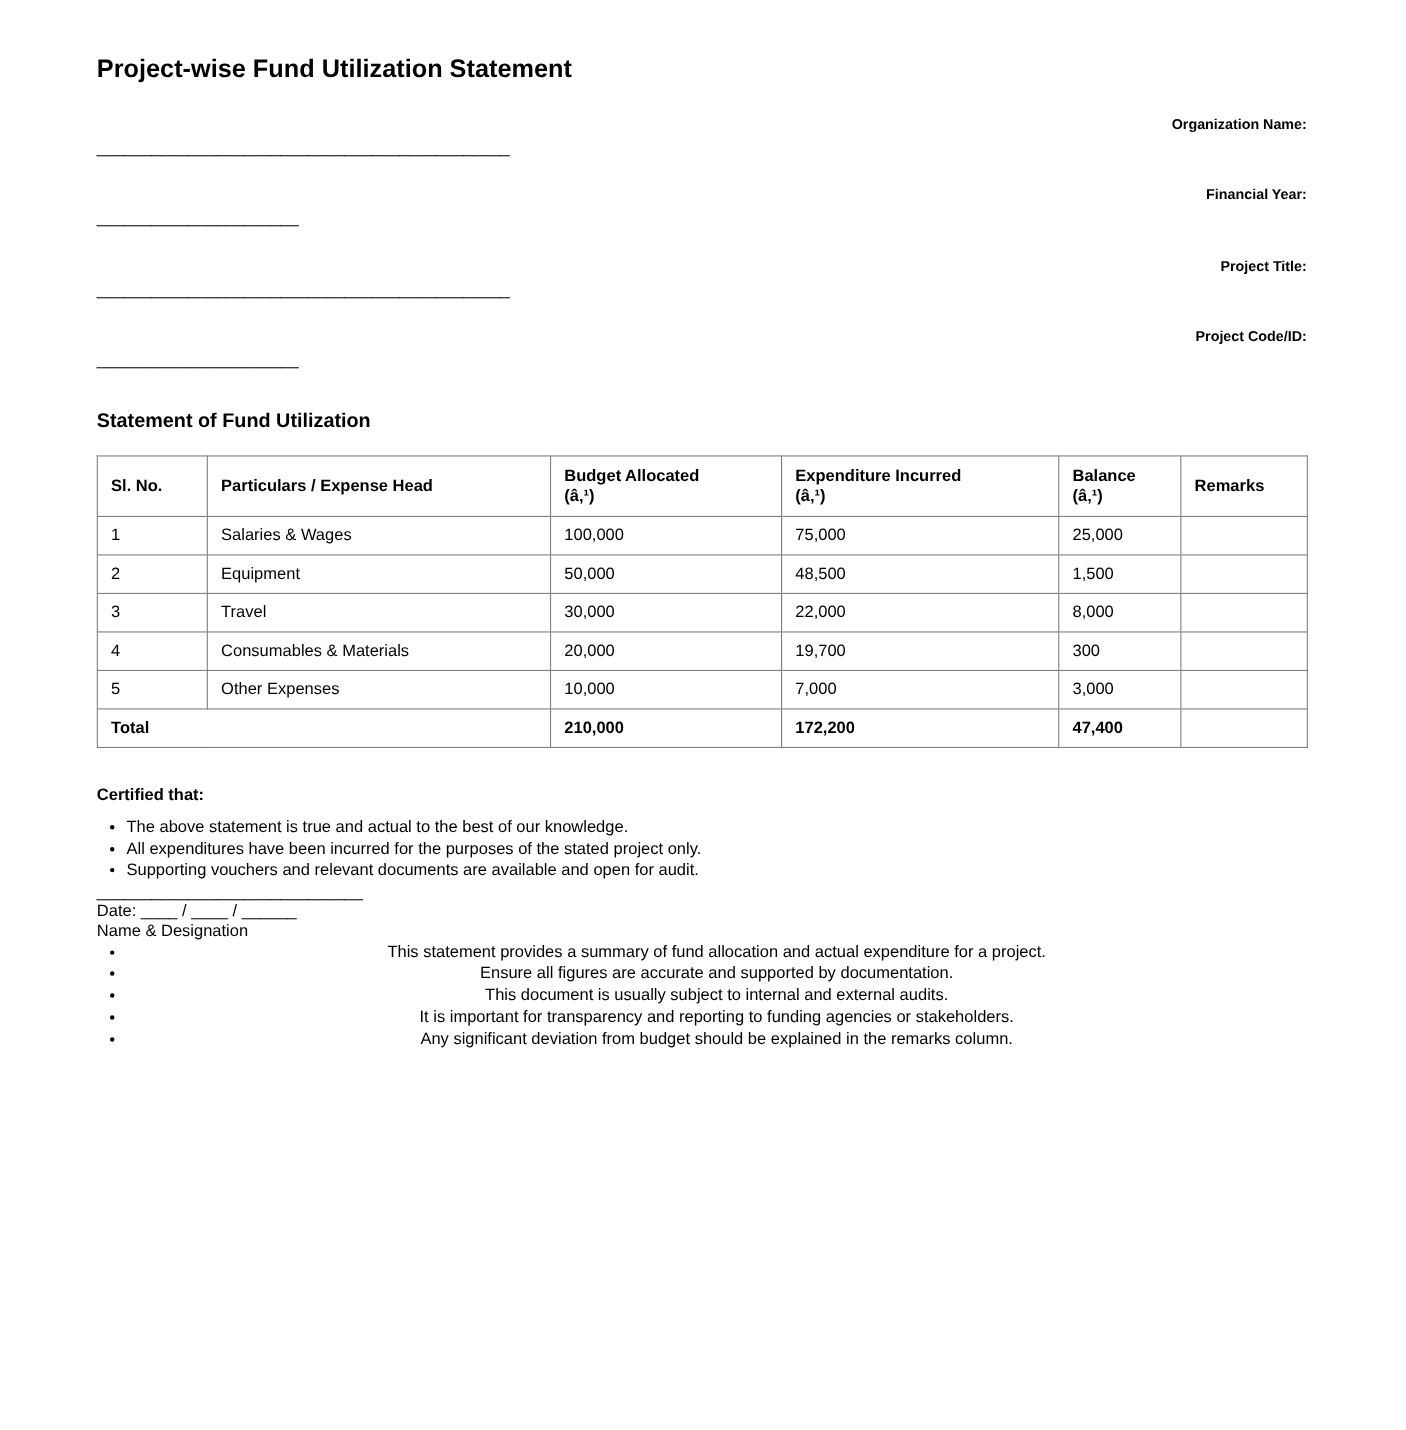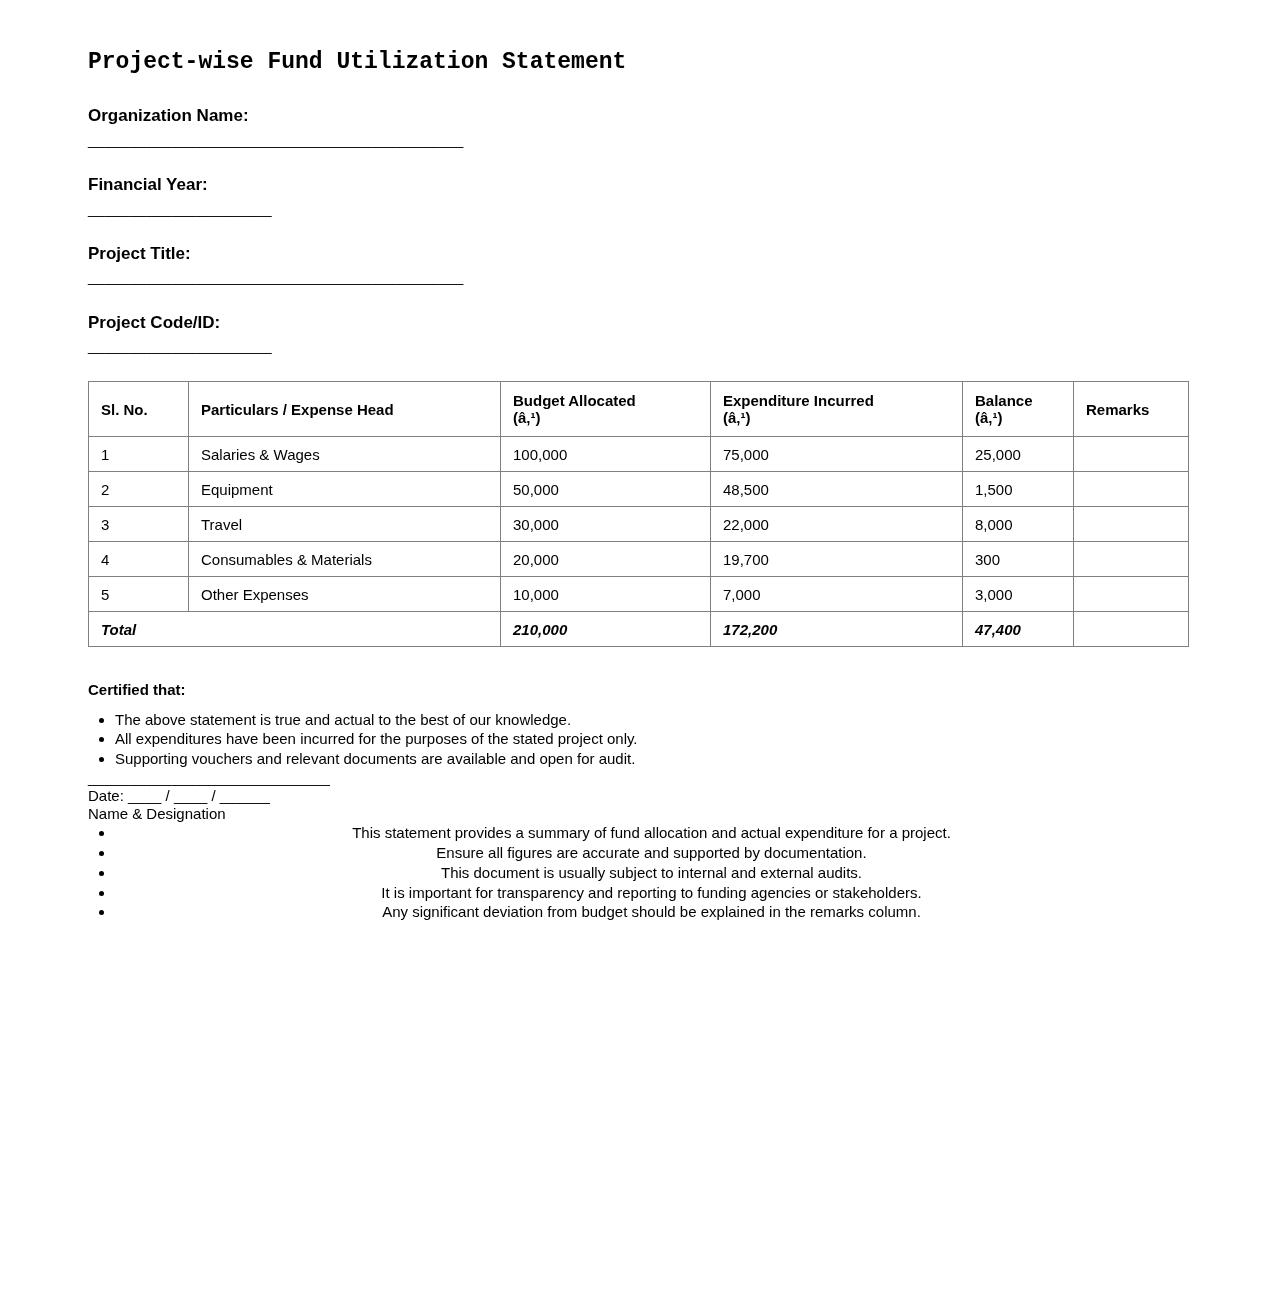--- a/index.html
+++ b/index.html
@@ -13,28 +13,28 @@
     font-size: 15px;
   }
   .page {
     padding: 50px 90px 0 88px;
   }
   .doc-title {
     font-size: 23px;
     font-weight: 700;
     line-height: 1.1;
     margin: 0 0 31px 0;
-    font-family: Liberation Mono, monospace;
   }
   
   .field { margin-bottom: 27px; }
   .field-label {
     font-weight: 700;
-    font-size: 17px;
-    line-height: 1.15;
+    font-size: 13px;
+    line-height: 1.15;
+    text-align: right;
   }
   .field-line {
     display: block;
     margin-top: 5px;
     line-height: 1.15;
     white-space: nowrap;
     letter-spacing: 0;
   }
   
   .section-heading {
@@ -64,21 +64,21 @@
   }
   .fund-table th { font-weight: 700; padding: 9px 12px; height: 55px; }
   .fund-table td { height: 35px; }
   .th-label, .th-unit { line-height: 1.15; }
   .col-sl { width: 100px; }
   .col-particulars { width: 312px; }
   .col-budget { width: 210px; }
   .col-expenditure { width: 252px; }
   .col-balance { width: 111px; }
   .col-remarks { width: 115px; }
-  .total-row td { font-weight: 700; font-style: italic; }
+  .total-row td { font-weight: 700; }
   
   ul.bullets {
     margin: 0;
     padding-left: 27px;
   }
   ul.bullets li {
     line-height: 1.17;
     margin: 2px 0;
   }
   ul.bullets.notes li { line-height: 1.25; margin: 1px 0; text-align: center; }
@@ -107,20 +107,21 @@
   <div class="field">
     <div class="field-label">Project Title:</div>
     <span class="field-line">_____________________________________________</span>
   </div>
 
   <div class="field">
     <div class="field-label">Project Code/ID:</div>
     <span class="field-line">______________________</span>
   </div>
 
+  <h2 class="section-heading">Statement of Fund Utilization</h2>
 
   <table class="fund-table">
     <colgroup>
       <col class="col-sl">
         <col class="col-particulars">
         <col class="col-budget">
       <col class="col-expenditure">
         <col class="col-balance">
         <col class="col-remarks">
     </colgroup>

